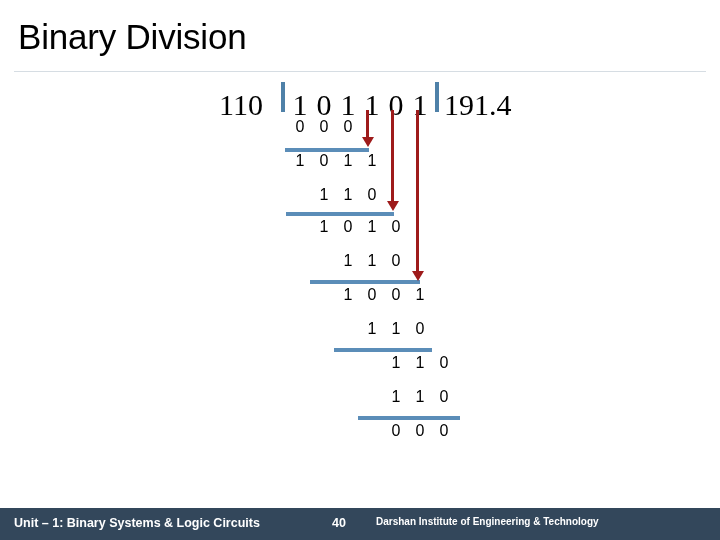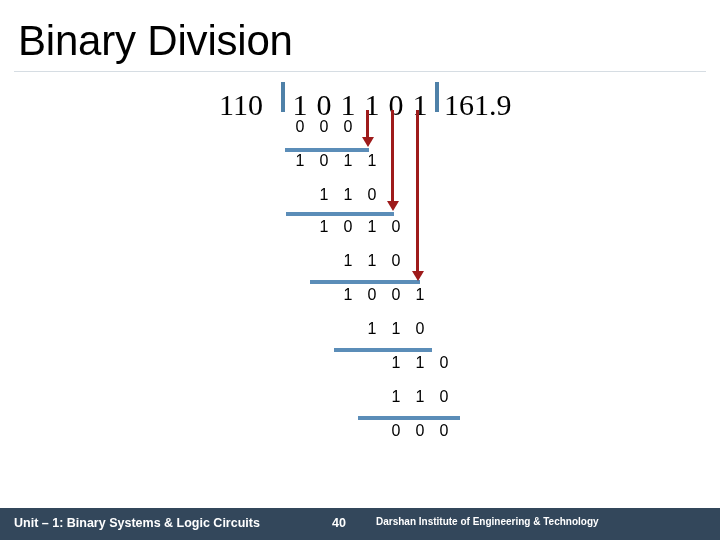--- a/index.html
+++ b/index.html
@@ -13,21 +13,21 @@
   #slide {
     position: relative;
     width: 720px; height: 540px;
     background: #ffffff;
   }
 
   
   #title {
     position: absolute;
     left: 18px; top: 18px;
-    font-size: 42px;
+    font-size: 35px;
     font-weight: 400;
     color: #000000;
     letter-spacing: -0.2px;
     line-height: 1.1;
     white-space: nowrap;
   }
   #title-rule {
     position: absolute;
     left: 14px; top: 71px;
     width: 692px; height: 1px;
@@ -157,21 +157,21 @@
 
       <span id="dividend" class="digits">
         <span class="d">1</span>
         <span class="d">0</span>
         <span class="d">1</span>
         <span class="d">1</span>
         <span class="d">0</span>
         <span class="d">1</span>
       </span>
 
-      <span id="quotient">161.9</span>
+      <span id="quotient">191.4</span>
     </div>
 
     <div class="digits" style="left:288px; top:40px;">
       <span class="d">0</span>
       <span class="d">0</span>
       <span class="d">0</span>
     </div>
     <div class="uline" style="left:285px; top:70px; width:84px;"></div>
 
     <div class="digits" style="left:288px; top:74px;">

